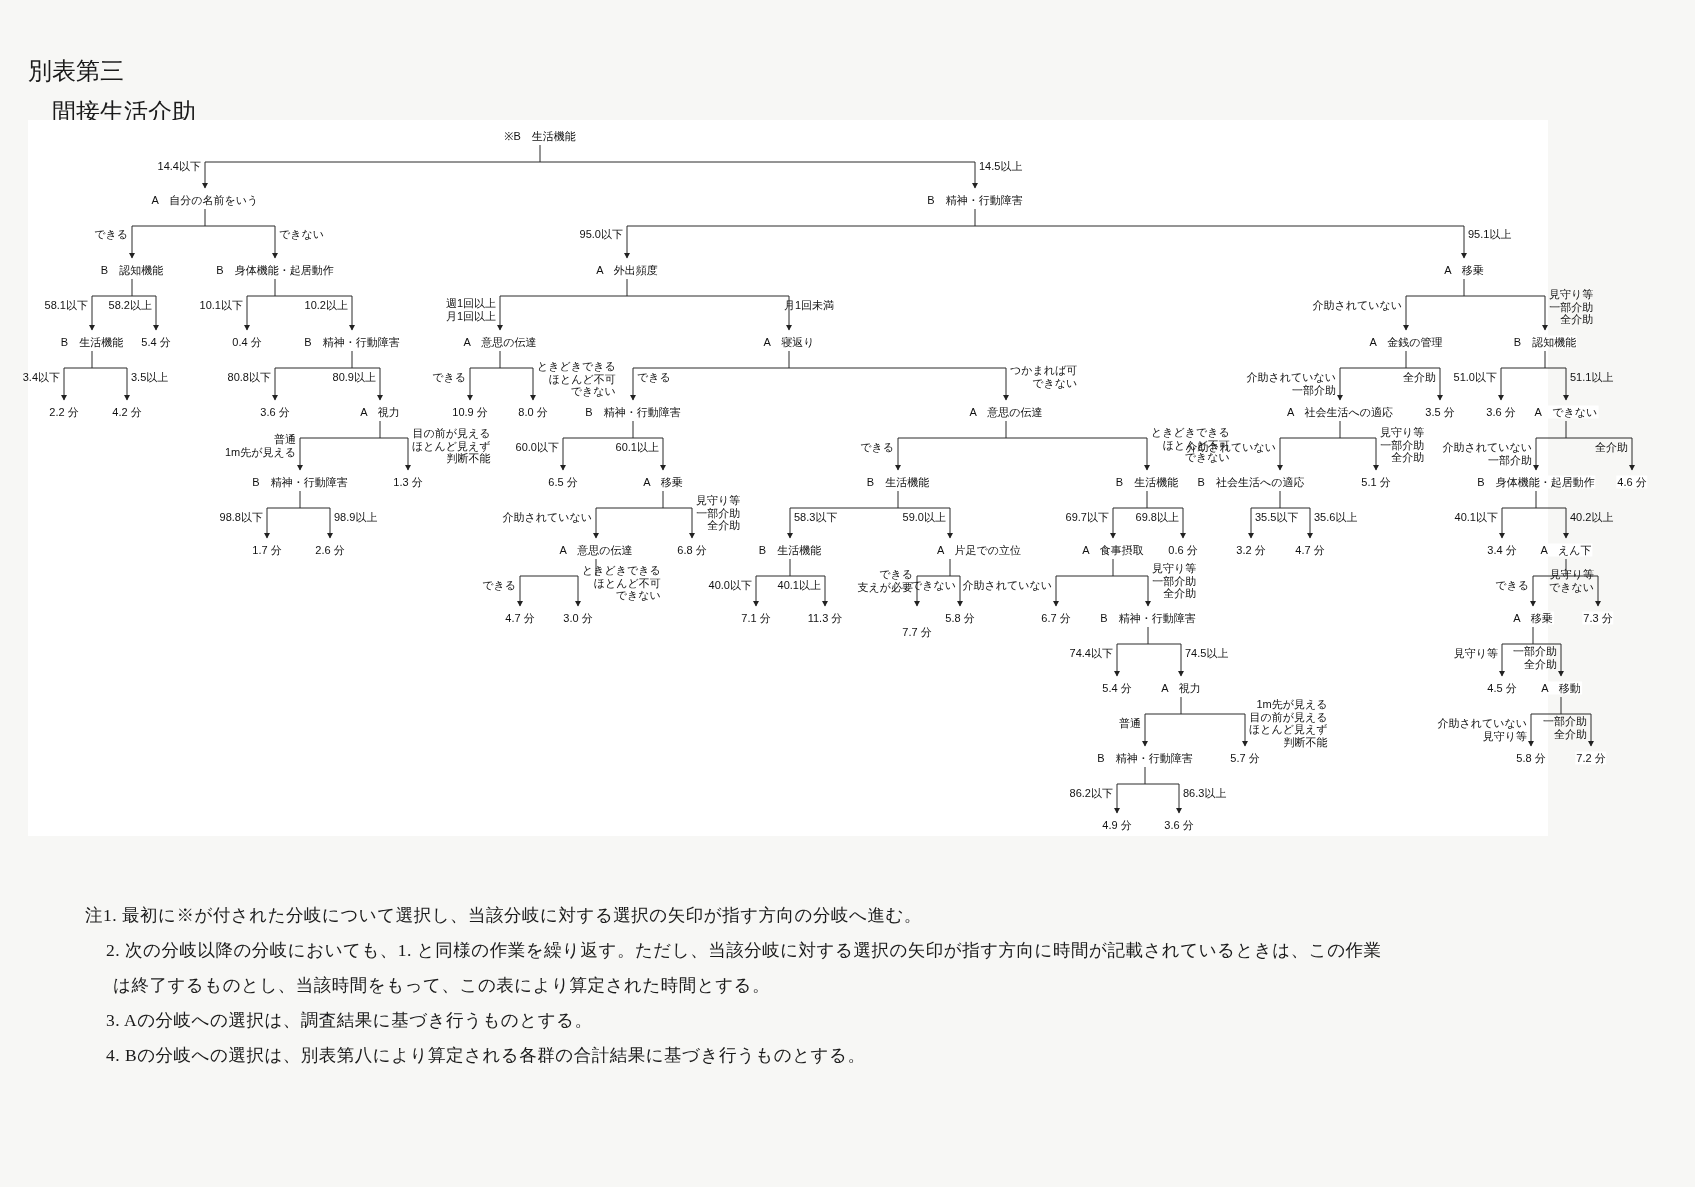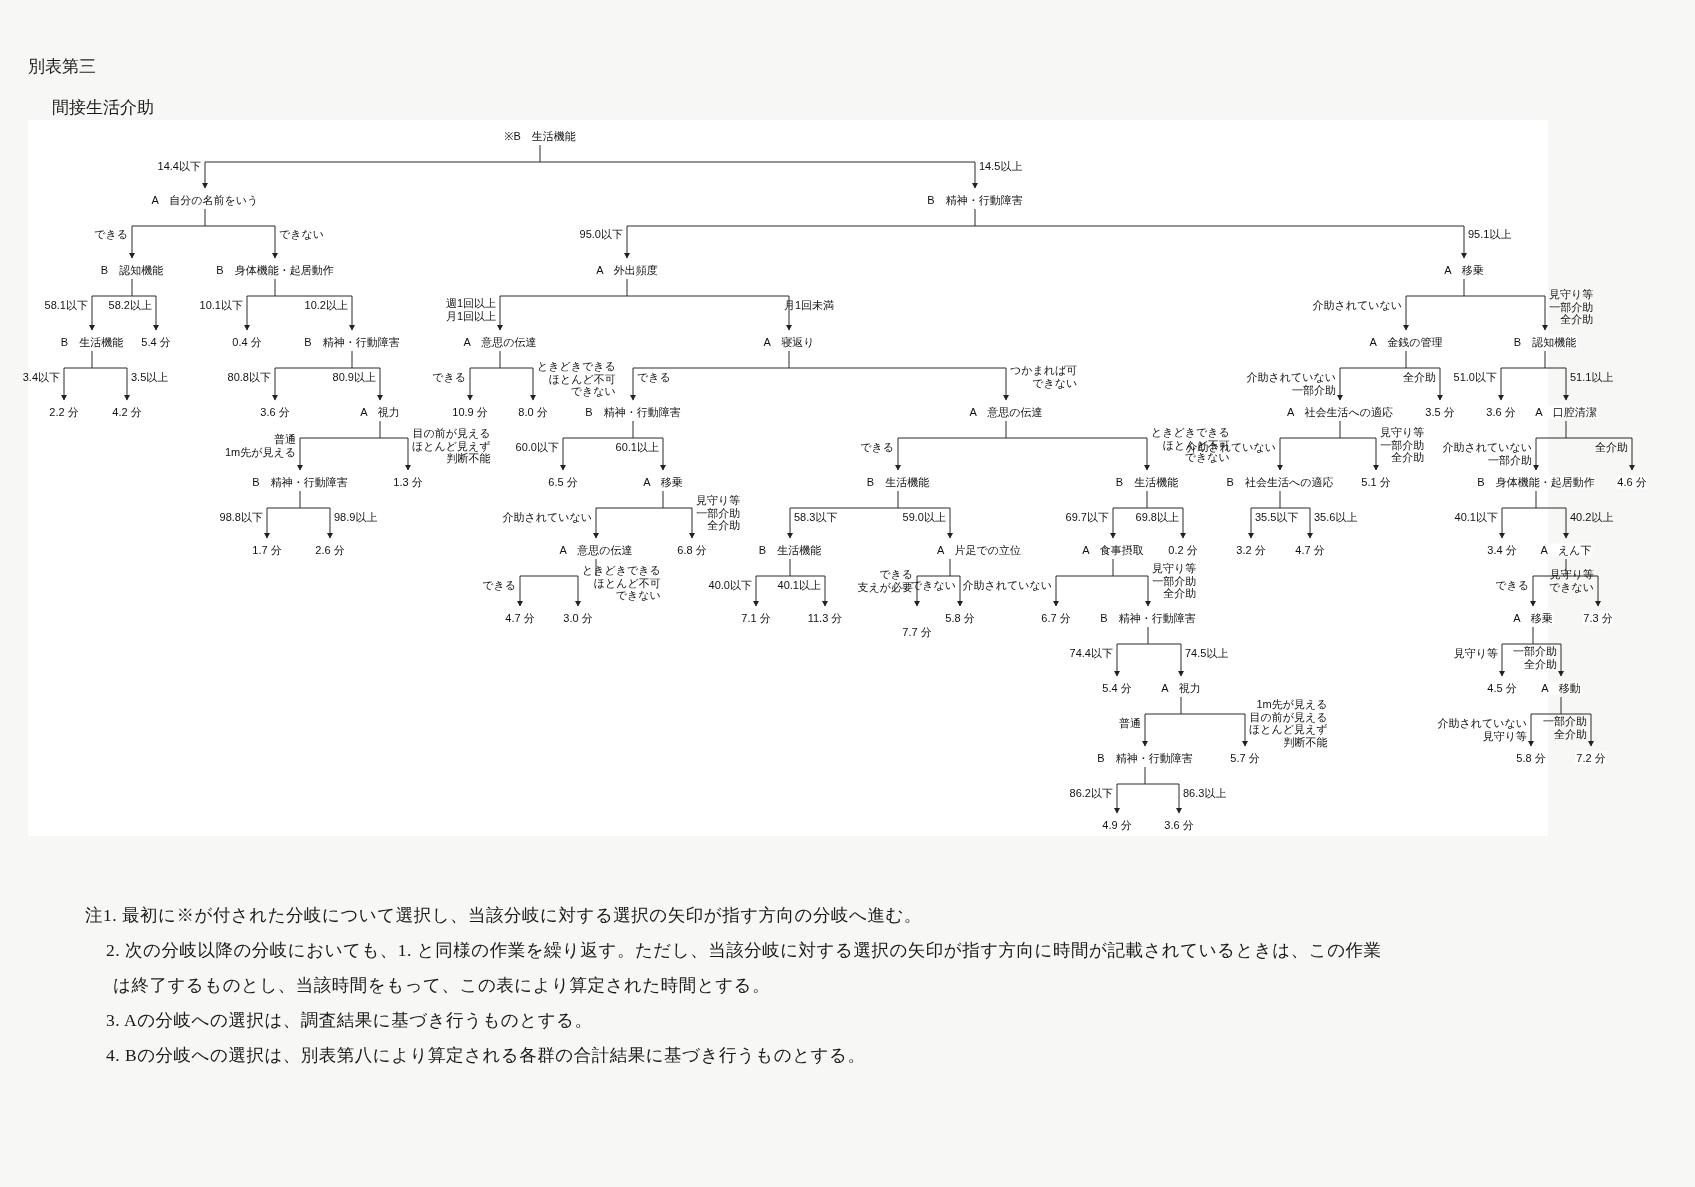--- a/index.html
+++ b/index.html
@@ -4,21 +4,21 @@
 <style>
   html,body{margin:0;padding:0;}
   body{
     position:relative;width:1695px;height:1187px;
     background:#f7f7f5;color:#1a1a1a;
     font-family:"Liberation Sans",sans-serif;overflow:hidden;
   }
   .panel{position:absolute;left:28px;top:120px;width:1520px;height:716px;background:#ffffff;}
   .pgtitle{
     position:absolute;font-family:"Liberation Serif","DejaVu Serif",serif;
-    font-size:17px;white-space:nowrap;
+    font-size:24px;white-space:nowrap;
   }
   .note{
     position:absolute;font-family:"Liberation Serif","DejaVu Serif",serif;
     font-size:17.5px;letter-spacing:0.5px;white-space:nowrap;
   }
   svg.wires{position:absolute;left:0;top:0;}
   .nd,.lf{
     position:absolute;transform:translate(-50%,-50%);
     font-size:11px;line-height:13px;white-space:nowrap;color:#111;background:#fff;padding:0 1px;
   }
@@ -139,22 +139,22 @@
 <div class="nd" style="left:790px;top:550px">B　生活機能</div>
 <div class="nd" style="left:979px;top:550px">A　片足での立位</div>
 <div class="nd" style="left:1113px;top:550px">A　食事摂取</div>
 <div class="nd" style="left:1148px;top:618px">B　精神・行動障害</div>
 <div class="nd" style="left:1181px;top:688px">A　視力</div>
 <div class="nd" style="left:1145px;top:758px">B　精神・行動障害</div>
 <div class="nd" style="left:1464px;top:270px">A　移乗</div>
 <div class="nd" style="left:1406px;top:342px">A　金銭の管理</div>
 <div class="nd" style="left:1545px;top:342px">B　認知機能</div>
 <div class="nd" style="left:1340px;top:412px">A　社会生活への適応</div>
-<div class="nd" style="left:1280px;top:482px">B　社会生活への適応</div>
-<div class="nd" style="left:1566px;top:412px">A　口腔清潔</div>
+<div class="nd" style="left:1251px;top:482px">B　社会生活への適応</div>
+<div class="nd" style="left:1566px;top:412px">A　できない</div>
 <div class="nd" style="left:1536px;top:482px">B　身体機能・起居動作</div>
 <div class="nd" style="left:1566px;top:550px">A　えん下</div>
 <div class="nd" style="left:1533px;top:618px">A　移乗</div>
 <div class="nd" style="left:1561px;top:688px">A　移動</div>
 
 <div class="bl R" style="left:201px;top:160px">14.4以下</div>
 <div class="bl L" style="left:979px;top:160px">14.5以上</div>
 <div class="bl R" style="left:128px;top:228px">できる</div>
 <div class="bl L" style="left:279px;top:228px">できない</div>
 <div class="bl R" style="left:88px;top:299px">58.1以下</div>
@@ -262,21 +262,21 @@
 <div class="lf" style="left:470px;top:412px">10.9 分</div>
 <div class="lf" style="left:533px;top:412px">8.0 分</div>
 <div class="lf" style="left:563px;top:482px">6.5 分</div>
 <div class="lf" style="left:692px;top:550px">6.8 分</div>
 <div class="lf" style="left:520px;top:618px">4.7 分</div>
 <div class="lf" style="left:578px;top:618px">3.0 分</div>
 <div class="lf" style="left:756px;top:618px">7.1 分</div>
 <div class="lf" style="left:825px;top:618px">11.3 分</div>
 <div class="lf" style="left:917px;top:632px">7.7 分</div>
 <div class="lf" style="left:960px;top:618px">5.8 分</div>
-<div class="lf" style="left:1183px;top:550px">0.2 分</div>
+<div class="lf" style="left:1183px;top:550px">0.6 分</div>
 <div class="lf" style="left:1056px;top:618px">6.7 分</div>
 <div class="lf" style="left:1117px;top:688px">5.4 分</div>
 <div class="lf" style="left:1245px;top:758px">5.7 分</div>
 <div class="lf" style="left:1117px;top:825px">4.9 分</div>
 <div class="lf" style="left:1179px;top:825px">3.6 分</div>
 <div class="lf" style="left:1440px;top:412px">3.5 分</div>
 <div class="lf" style="left:1501px;top:412px">3.6 分</div>
 <div class="lf" style="left:1376px;top:482px">5.1 分</div>
 <div class="lf" style="left:1251px;top:550px">3.2 分</div>
 <div class="lf" style="left:1310px;top:550px">4.7 分</div>

